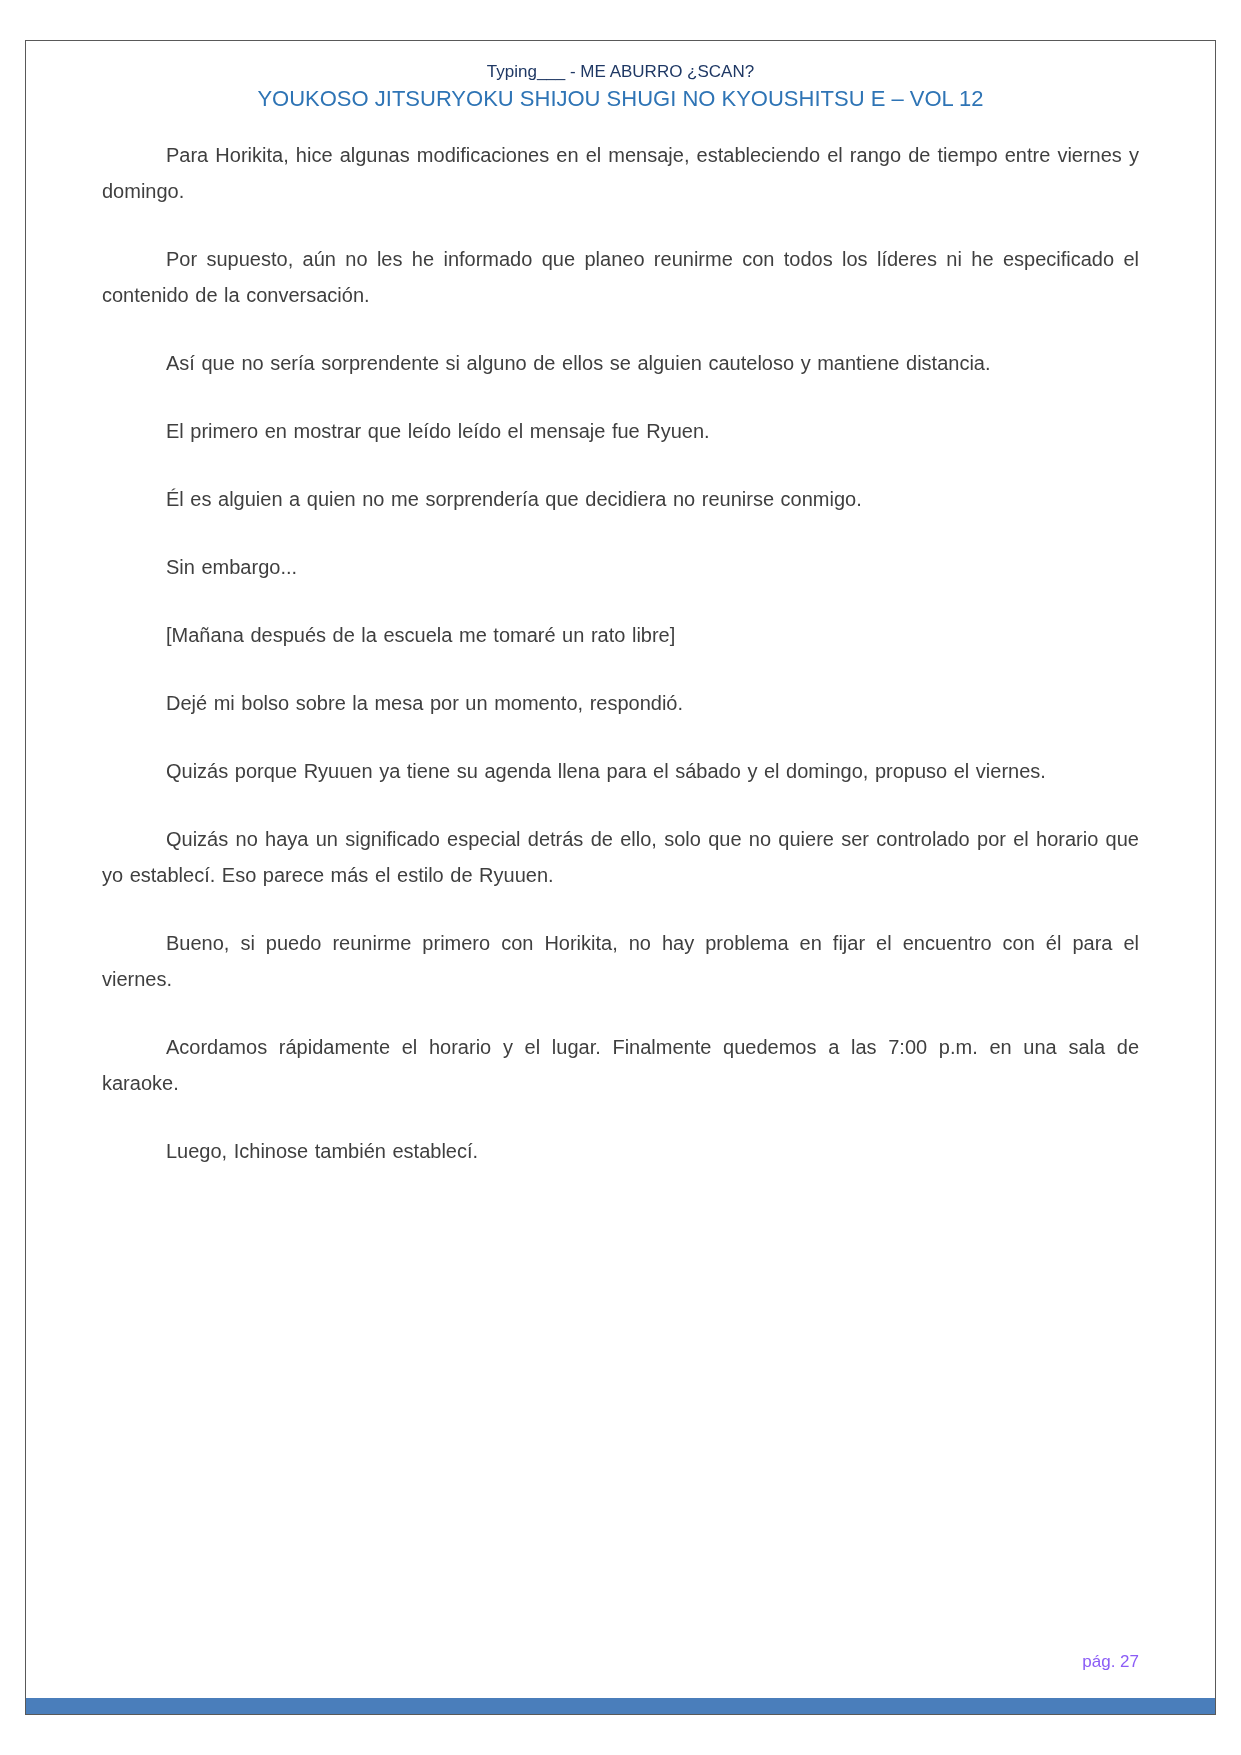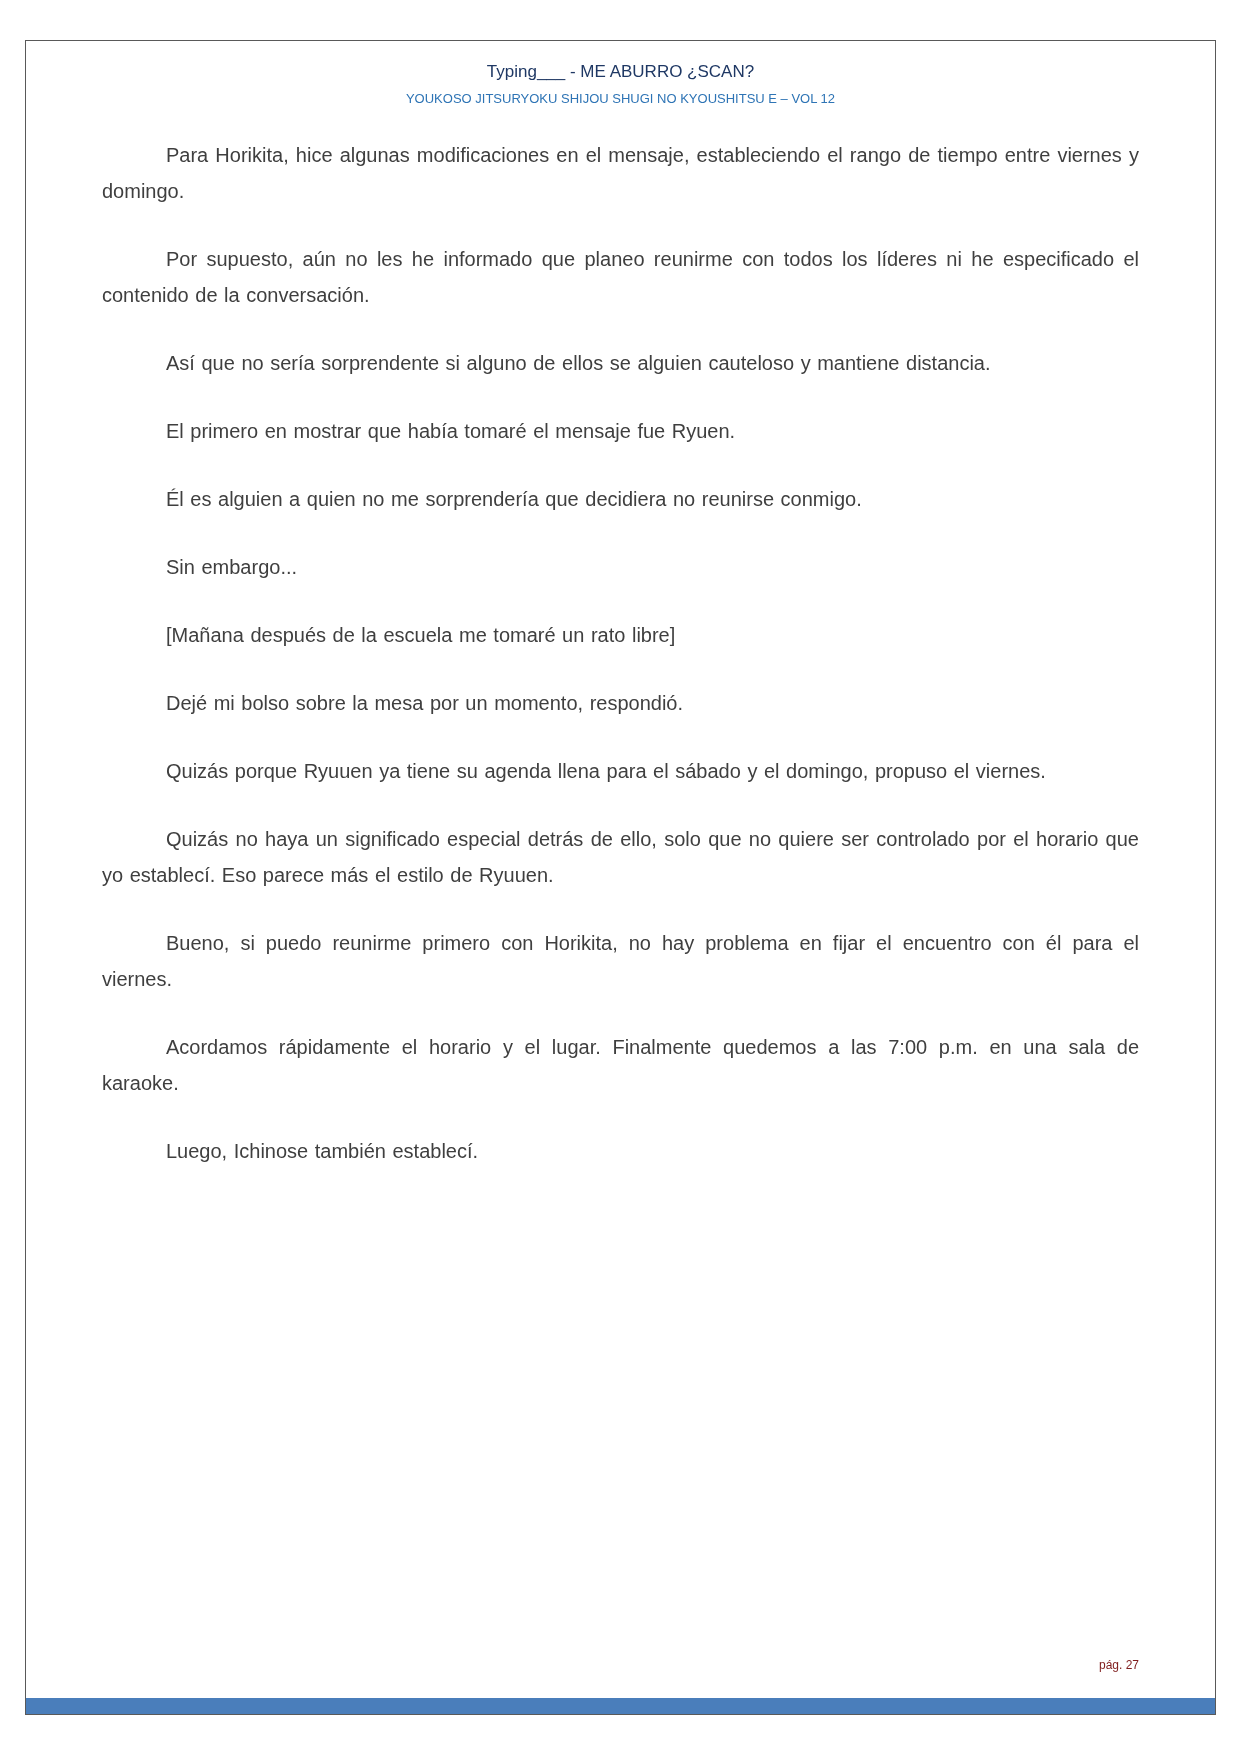--- a/index.html
+++ b/index.html
@@ -28,41 +28,41 @@
     padding-top: 18px;
     text-align: center;
   }
   .header .h1 {
     color: #1f3864;
     font-size: 17px;
     line-height: 26px;
   }
   .header .h2 {
     color: #2e74b5;
-    font-size: 13px;
+    font-size: 22px;
     line-height: 28px;
   }
   .content {
     padding: 12px 76px 0 76px;
     color: #3f3f3f;
     font-size: 20px;
   }
   .content p.para {
     margin: 12px 0 32px 0;
     text-align: justify;
     text-indent: 64px;
     line-height: 36px;
     word-spacing: 1px;
   }
   .footer {
     position: absolute;
     right: 76px;
     bottom: 42px;
-    color: #7f1d1d;
-    font-size: 12px;
+    color: #8b5cf6;
+    font-size: 17px;
   }
   .bottombar {
     position: absolute;
     left: 0;
     right: 0;
     bottom: 0;
     height: 16px;
     background: #4a7ebb;
   }
 </style>
@@ -74,21 +74,21 @@
 
     <div class="header">
       <div class="h1">Typing___ - ME ABURRO ¿SCAN?</div>
       <div class="h2">YOUKOSO JITSURYOKU SHIJOU SHUGI NO KYOUSHITSU E – VOL 12</div>
     </div>
 
     <div class="content">
         <p class="para">Para Horikita, hice algunas modificaciones en el mensaje, estableciendo el rango de tiempo entre viernes y domingo.</p>
         <p class="para">Por supuesto, aún no les he informado que planeo reunirme con todos los líderes ni he especificado el contenido de la conversación.</p>
         <p class="para">Así que no sería sorprendente si alguno de ellos se alguien cauteloso y mantiene distancia.</p>
-        <p class="para">El primero en mostrar que había tomaré el mensaje fue Ryuen.</p>
+        <p class="para">El primero en mostrar que leído leído el mensaje fue Ryuen.</p>
         <p class="para">Él es alguien a quien no me sorprendería que decidiera no reunirse conmigo.</p>
         <p class="para">Sin embargo...</p>
         <p class="para">[Mañana después de la escuela me tomaré un rato libre]</p>
         <p class="para">Dejé mi bolso sobre la mesa por un momento, respondió.</p>
         <p class="para">Quizás porque Ryuuen ya tiene su agenda llena para el sábado y el domingo, propuso el viernes.</p>
         <p class="para">Quizás no haya un significado especial detrás de ello, solo que no quiere ser controlado por el horario que yo establecí. Eso parece más el estilo de Ryuuen.</p>
         <p class="para">Bueno, si puedo reunirme primero con Horikita, no hay problema en fijar el encuentro con él para el viernes.</p>
         <p class="para">Acordamos rápidamente el horario y el lugar. Finalmente quedemos a las 7:00 p.m. en una sala de karaoke.</p>
         <p class="para">Luego, Ichinose también establecí.</p>
       </div>

